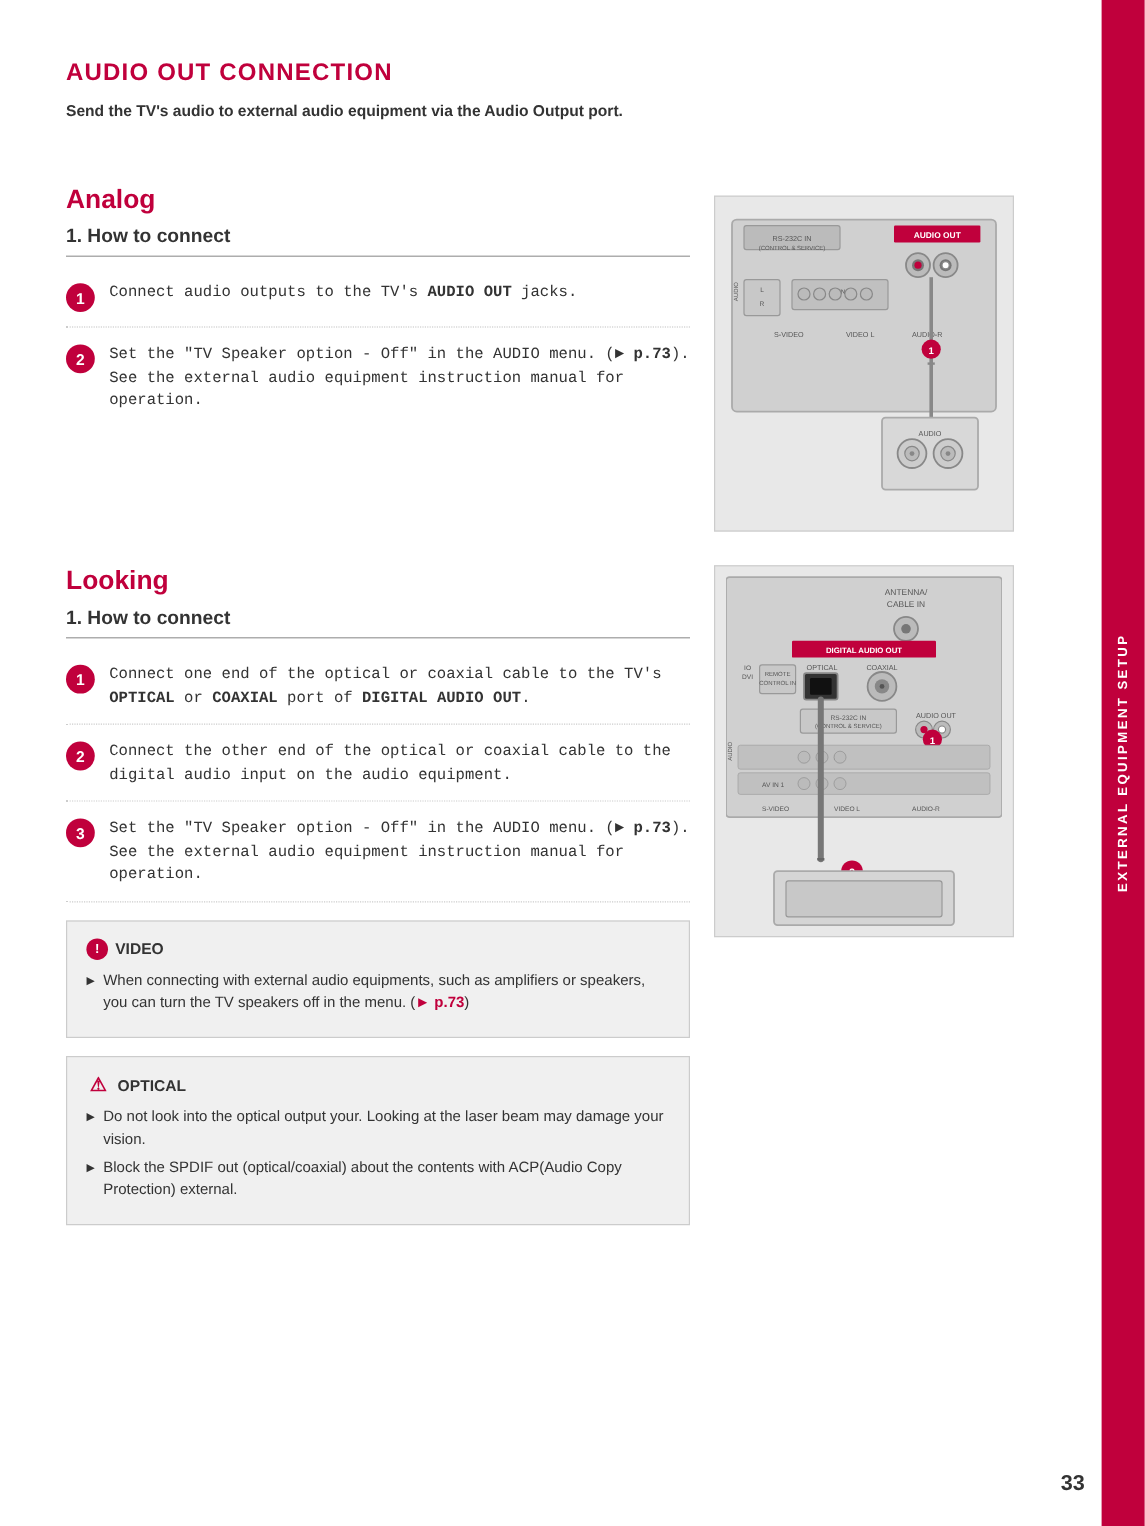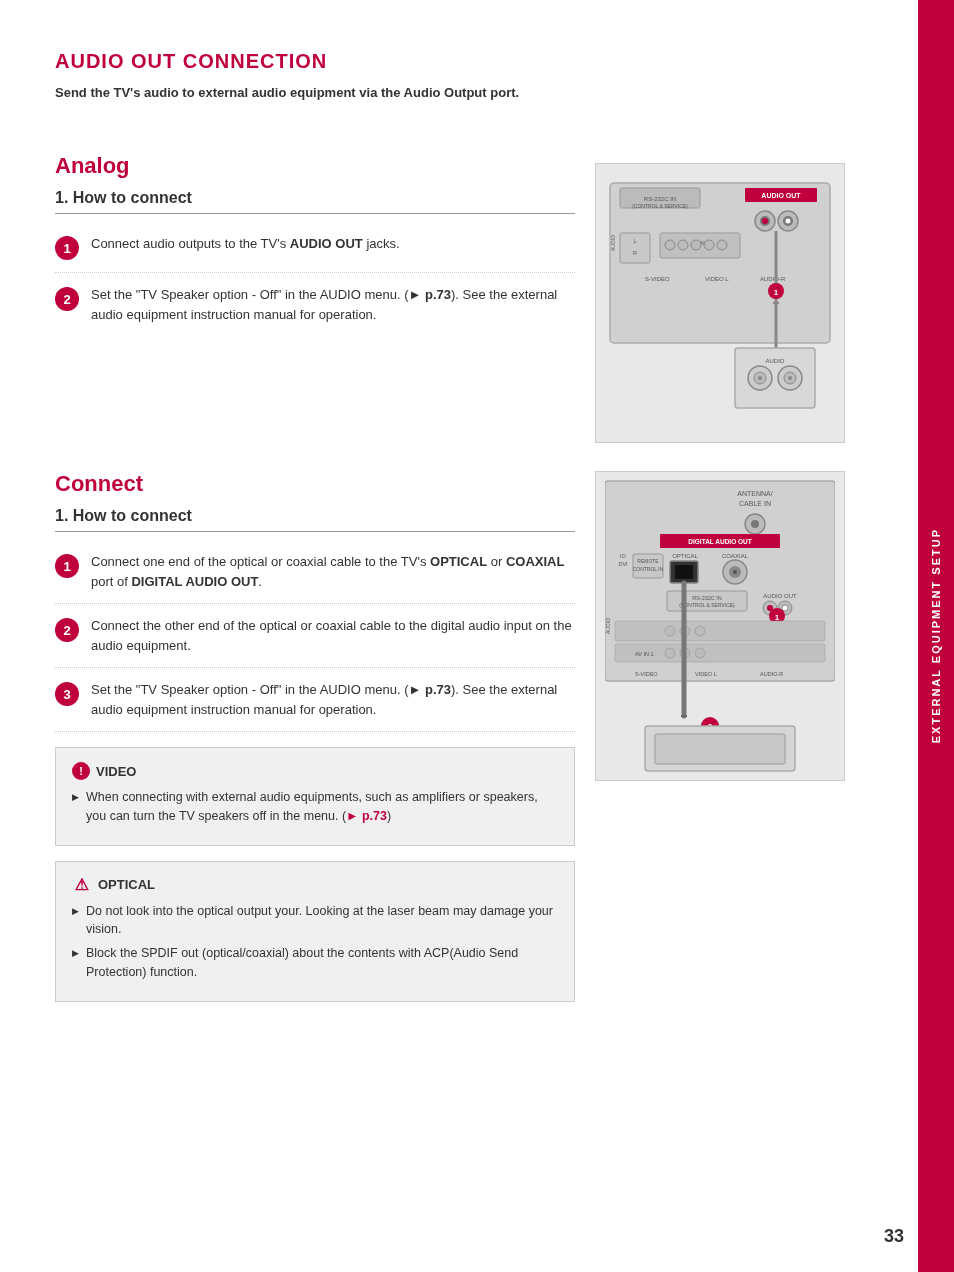--- a/index.html
+++ b/index.html
@@ -120,20 +120,21 @@
       align-items: center;
       justify-content: center;
       flex-shrink: 0;
       margin-top: 2px;
     }
 
     .step-text {
       font-size: 13px;
       line-height: 1.5;
       color: #333;
+      font-family: Liberation Mono, monospace;
     }
 
     .step-text b {
       font-weight: bold;
     }
 
     
     .device-image {
       border: 1px solid #ccc;
       background: #e8e8e8;
@@ -322,21 +323,21 @@
             <circle cx="185" cy="205" r="2" fill="#888"></circle>
             <text x="170" y="190" font-size="6" fill="#555" text-anchor="middle">AUDIO</text>
           </svg>
         </div>
       </div>
     </div>
 
     <div style="margin-top: 18px;">
       <div class="sections-wrapper">
         <div class="left-section">
-          <h2 class="section-heading">Connect</h2>
+          <h2 class="section-heading">Looking</h2>
           <h3 class="sub-heading">1. How to connect</h3>
 
           <div class="step-item">
             <div class="step-circle">1</div>
             <div class="step-text">
               Connect one end of the optical or coaxial cable to the TV's <b>OPTICAL</b> or <b>COAXIAL</b> port of <b>DIGITAL AUDIO OUT</b>.
             </div>
           </div>
 
           <div class="step-item">
@@ -365,21 +366,21 @@
 
           <div class="note-box">
             <div class="note-title">
               <div class="caution-icon">⚠</div>
               <span>OPTICAL</span>
             </div>
             <div class="note-item">
               Do not look into the optical output your. Looking at the laser beam may damage your vision.
             </div>
             <div class="note-item">
-              Block the SPDIF out (optical/coaxial) about the contents with ACP(Audio Send Protection) function.
+              Block the SPDIF out (optical/coaxial) about the contents with ACP(Audio Copy Protection) external.
             </div>
           </div>
 
         </div>
 
         <div class="right-section">
           <div class="device-image digital-image">
 
             <svg viewBox="0 0 230 300" width="230" height="300">
 

